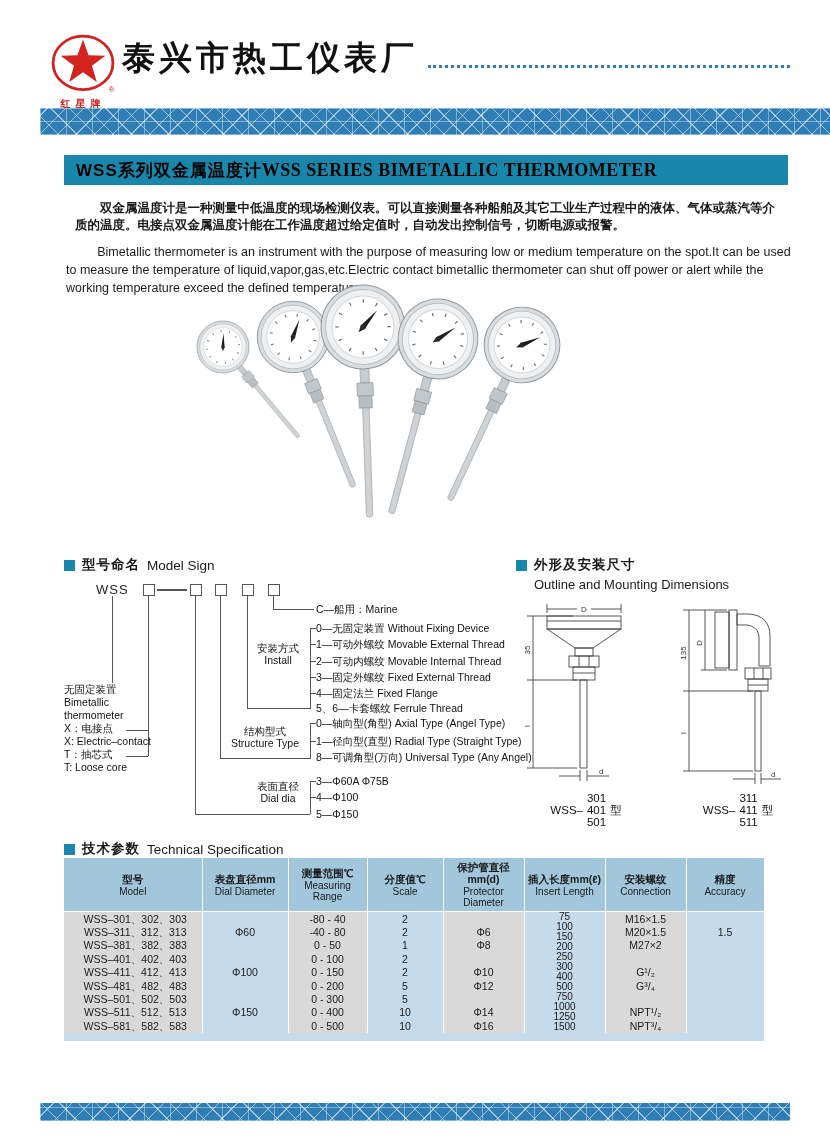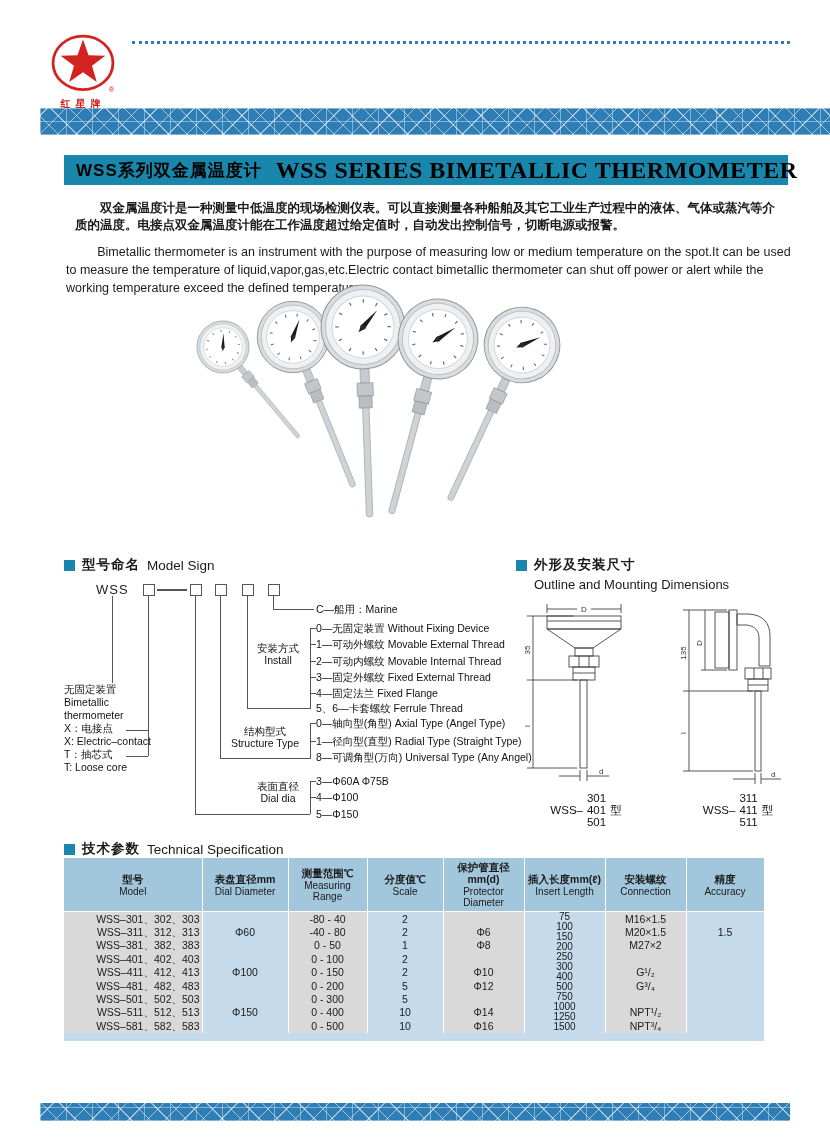--- a/index.html
+++ b/index.html
@@ -20,21 +20,21 @@
       repeating-linear-gradient(-45deg, rgba(255,255,255,.55) 0 1px, transparent 1px 13px),
       repeating-linear-gradient(90deg, rgba(255,255,255,.4) 0 1px, transparent 1px 26px),
       repeating-linear-gradient(0deg, rgba(255,255,255,.4) 0 1px, transparent 1px 13px);}
   .band-top{left:40px;right:0;top:108px;height:27px;}
   .band-bottom{left:40px;right:40px;top:1103px;height:18px;}
 
   
   .titlebar{left:64px;top:155px;width:724px;height:30px;background:#1887ab;color:#000000;
     display:flex;align-items:center;padding-left:12px;box-sizing:border-box;white-space:nowrap;}
   .titlebar .cn{font-weight:bold;font-size:17px;letter-spacing:1px;}
-  .titlebar .en{font-family:"Liberation Serif",serif;font-weight:bold;font-size:24px;margin-left:14px;letter-spacing:.5px;}
+  .titlebar .en{font-family:"Liberation Serif",serif;font-weight:bold;font-size:18px;letter-spacing:.5px;}
 
   
   .intro{left:66px;top:191px;width:726px;font-size:12.5px;line-height:17px;}
   .intro .cn{font-weight:bold;text-indent:2em;margin:9px;}
   .intro .en{text-indent:2.5em;margin:4px 0 0 0;line-height:18px;}
 
   
   .sec-head{font-size:13.5px;display:flex;align-items:center;}
   .sec-head .sq{width:11px;height:11px;background:#1887ab;margin-right:7px;flex:0 0 auto;}
   .sec-head .cn{font-weight:bold;letter-spacing:1px;}
@@ -67,41 +67,42 @@
   .spec-table{left:64px;top:858px;}
   table{border-collapse:collapse;table-layout:fixed;}
   col.w1{width:138px}col.w2{width:86px}col.w3{width:79px}col.w4{width:76px}
   col.w5{width:81px}col.w6{width:81px}col.w7{width:81px}col.w8{width:78px}
   th{background:#a2c6db;border-right:1.5px solid #fff;border-bottom:1.5px solid #fff;
      vertical-align:middle;padding:3px 1px;font-weight:normal;}
   .hdr-cn{font-size:10.5px;font-weight:bold;white-space:pre-line;line-height:12px;}
   .hdr-en{font-size:10px;line-height:11px;margin-top:1px;}
   td{font-size:10.5px;height:13.4px;line-height:12px;text-align:center;padding:0 2px;
      border-right:1.5px solid #fff;vertical-align:middle;}
-  td.model{text-align:right;padding-left:7px;white-space:nowrap;}
+  td.model{text-align:center;padding-left:7px;white-space:nowrap;}
   .c-gray{background:#d9d9d9;}
   .c-blue{background:#c5daea;}
   td.insert div{font-size:10px;line-height:10px;}
   td.strip{height:8px;border-right:none;}
 
   .gauge-photo{left:150px;top:282px;}
 </style>
 </head>
 <body>
 
 <div class="abs logo">
   <svg width="72" height="62" viewBox="0 0 64 58">
     <ellipse cx="32" cy="28" rx="28" ry="25" fill="none" stroke="#d2231f" stroke-width="2.6"></ellipse>
     <path fill="#d2231f" d="M32,6 L37.2,20.9 L52.9,21.2 L40.4,30.7 L44.9,45.8 L32,36.8 L19.1,45.8 L23.6,30.7 L11.1,21.2 L26.8,20.9 Z"></path>
     <text x="56" y="55" font-size="7" fill="#d2231f">®</text>
   </svg>
   <div class="brand-label">红星牌</div>
 </div>
 
 <div class="abs company-row">
+  <div class="company-name">泰兴市热工仪表厂</div>
   <div class="leader"></div>
 </div>
 
 <div class="abs band band-top"></div>
 
 <div class="abs titlebar">
   <span class="cn">WSS系列双金属温度计</span>
   <span class="en">WSS SERIES BIMETALLIC THERMOMETER</span>
 </div>
 

